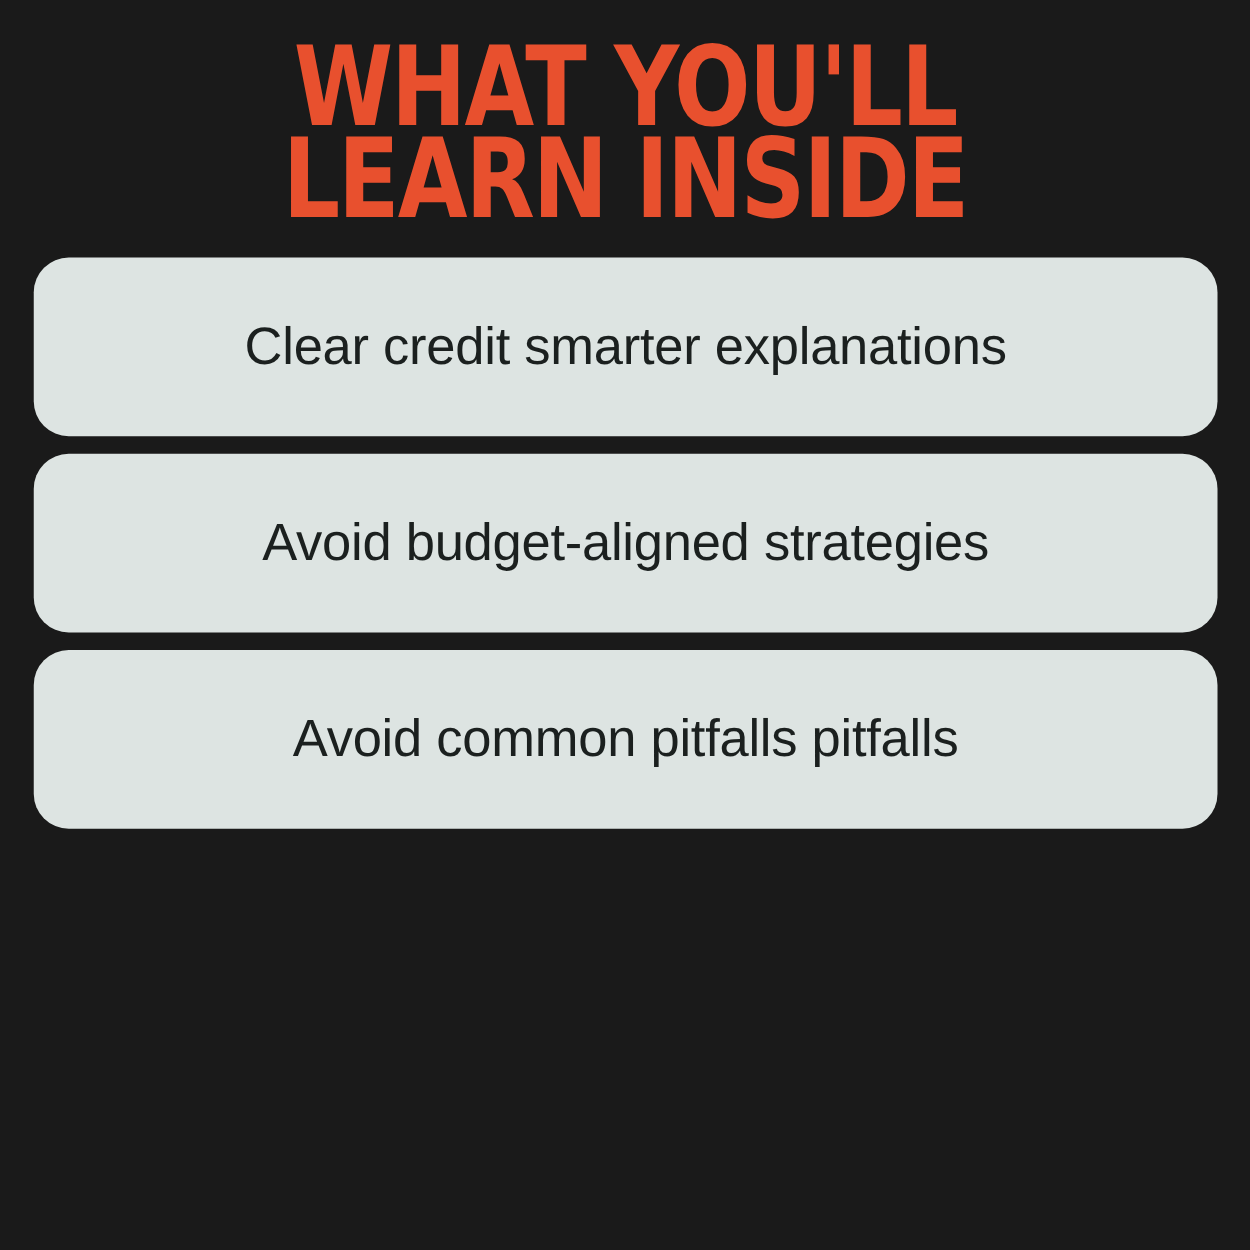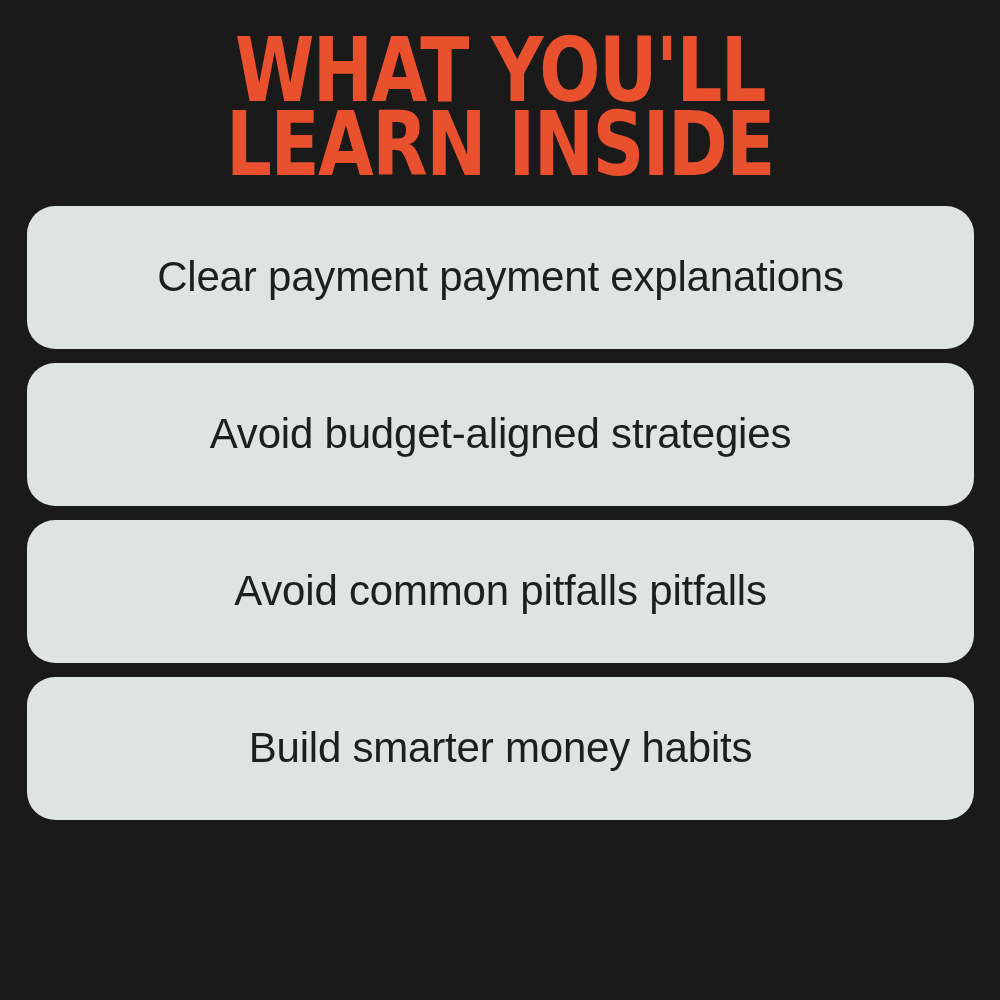--- a/index.html
+++ b/index.html
@@ -89,31 +89,28 @@
 <div class="poster">
 
   <div class="heading">
     <span class="heading-line l1">WHAT YOU'LL</span>
     <span class="heading-line l2">LEARN INSIDE</span>
   </div>
 
   <div class="card-list">
 
     <div class="card">
-      <span class="card-label">Clear payment payment explanations</span>
+      <span class="card-label">Clear credit smarter explanations</span>
     </div>
 
 
     <div class="card">
       <span class="card-label">Avoid budget-aligned strategies</span>
     </div>
 
     <div class="card">
       <span class="card-label">Avoid common pitfalls pitfalls</span>
     </div>
 
-    <div class="card">
-      <span class="card-label">Build smarter money habits</span>
-    </div>
 
   </div>
 
 </div>
 
 </body></html>

